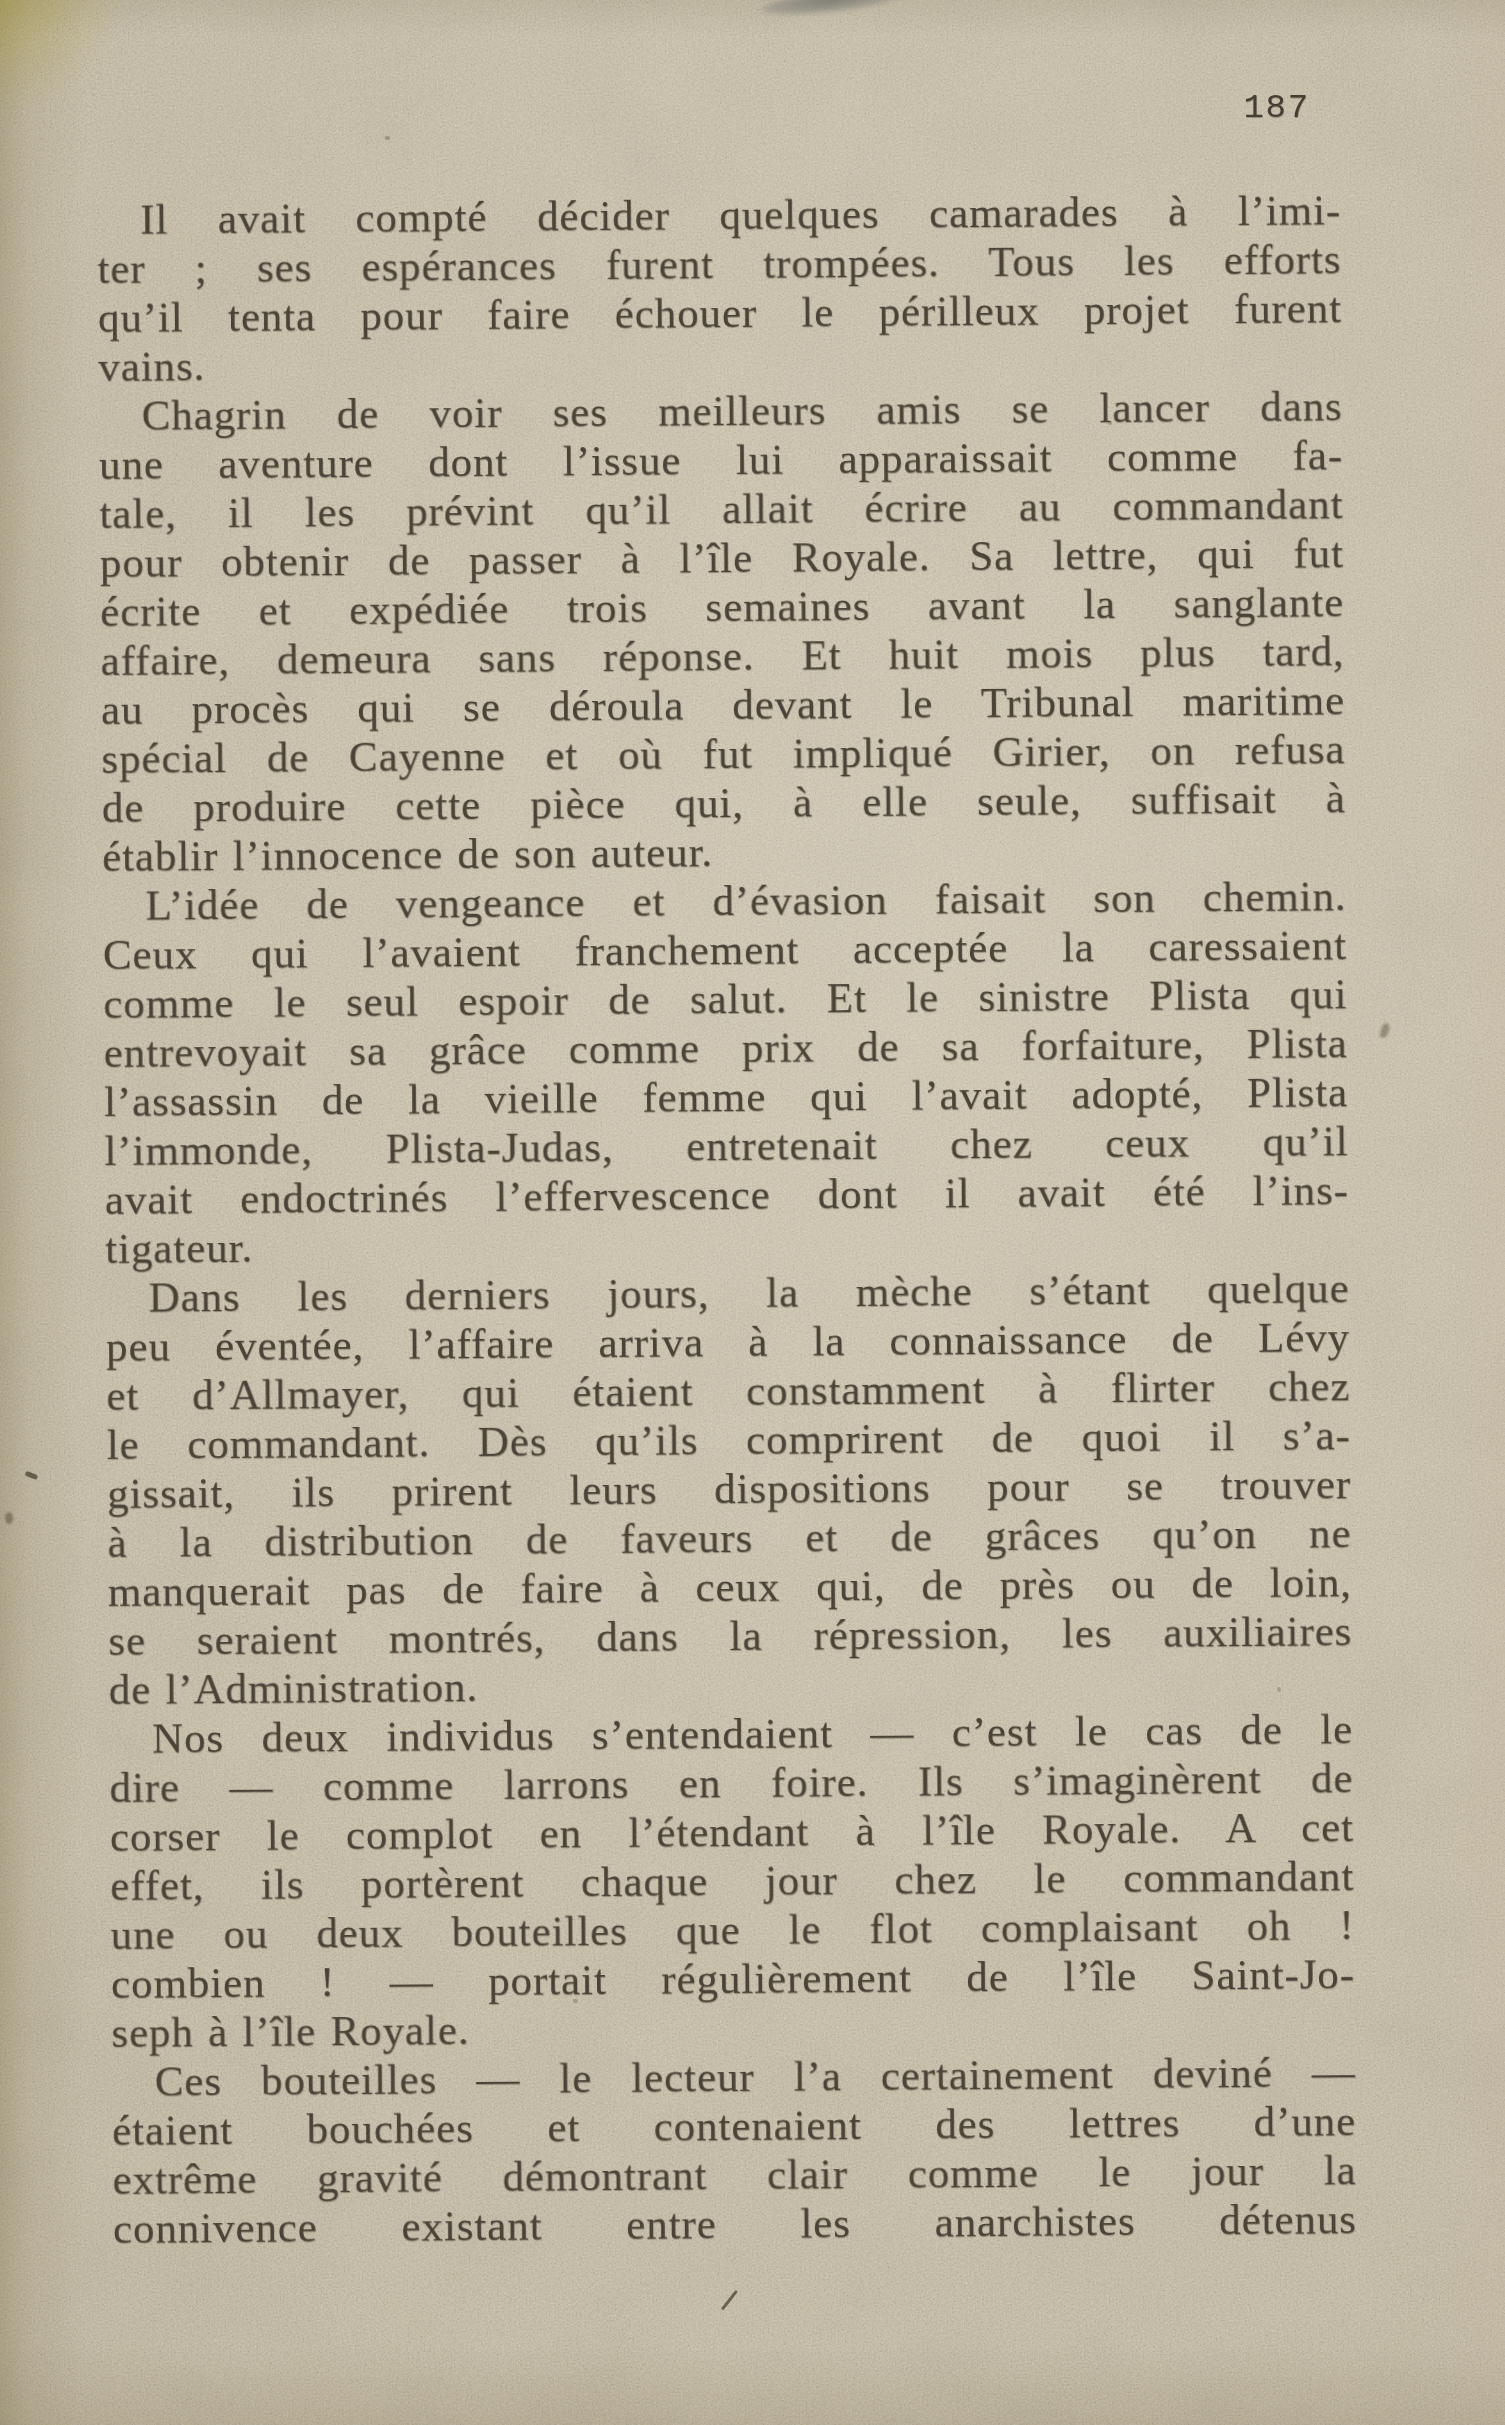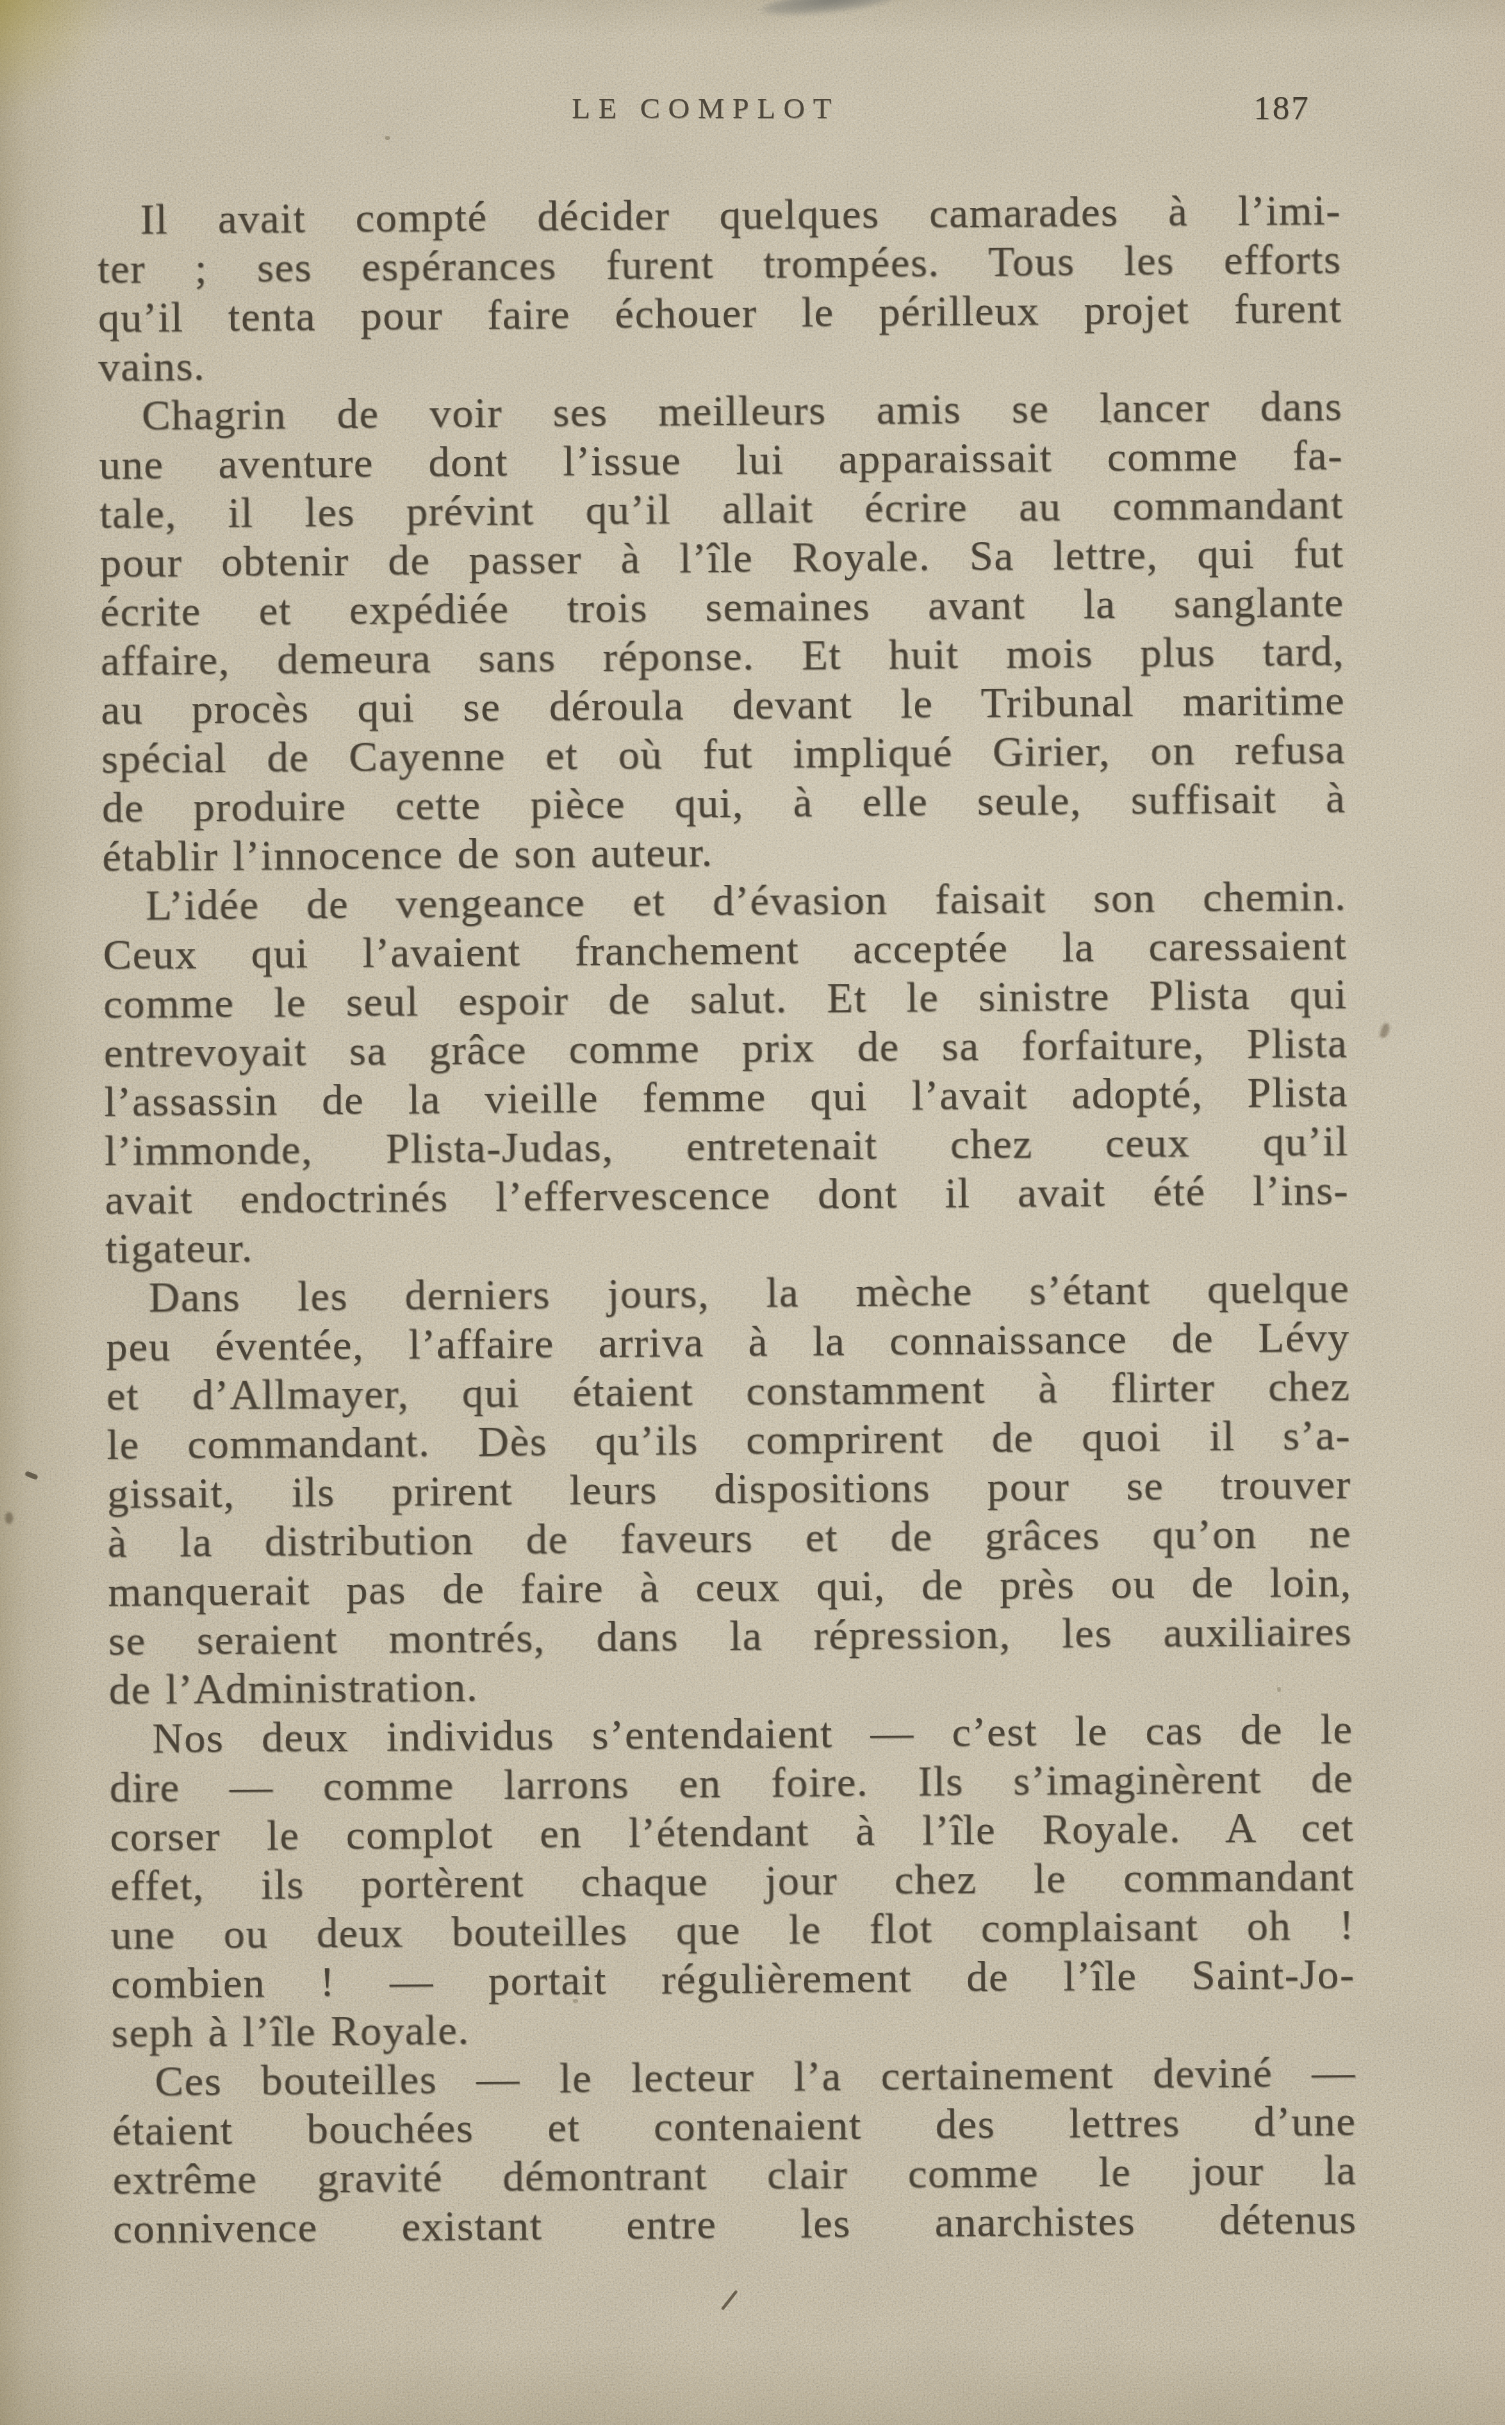--- a/index.html
+++ b/index.html
@@ -32,20 +32,21 @@
     display:block; text-align:center; position:relative; left:-21.4px;
     font-size:30px; letter-spacing:8px; color:#4f483c;
     text-shadow:0.5px 0.7px 0.6px rgba(60,52,36,0.35);
     filter:blur(0.3px);
   }
   .page-number {
     position:absolute; right:39px; top:-1.8px;
     font-size:34px; letter-spacing:1.8px; color:#453f33;
     text-shadow:0.5px 0.7px 0.6px rgba(60,52,36,0.35);
     filter:blur(0.2px);
+    font-family:Liberation Mono, monospace;
   }
 
   
   .text-block {
     position:absolute; top:190px; left:105px; width:1244px; z-index:5;
     transform:rotate(-0.45deg);
     color:var(--ink,#4a4337);
     font-size:43px; line-height:49px;
     letter-spacing:0.9px; word-spacing:2.7px;
   }
@@ -99,21 +100,20 @@
 <div class="artifact mark-left-1"></div>
 <div class="artifact mark-left-2"></div>
 <div class="artifact mark-right-comma"></div>
 <div class="artifact mark-bottom"></div>
 <div class="artifact speck-1"></div>
 <div class="artifact speck-2"></div>
 <div class="artifact speck-3"></div>
 <div class="artifact speck-4"></div>
 
 <div class="pagehead">
-  <span class="running-title">LE COMPLOT</span>
   <span class="page-number">187</span>
 </div>
 
 <div class="text-block">
 
   <div class="para">
     <div class="line j first">Il avait compté décider quelques camarades à l’imi-</div>
     <div class="line j">ter ; ses espérances furent trompées. Tous les efforts</div>
     <div class="line j">qu’il tenta pour faire échouer le périlleux projet furent</div>
     <div class="line last">vains.</div>

